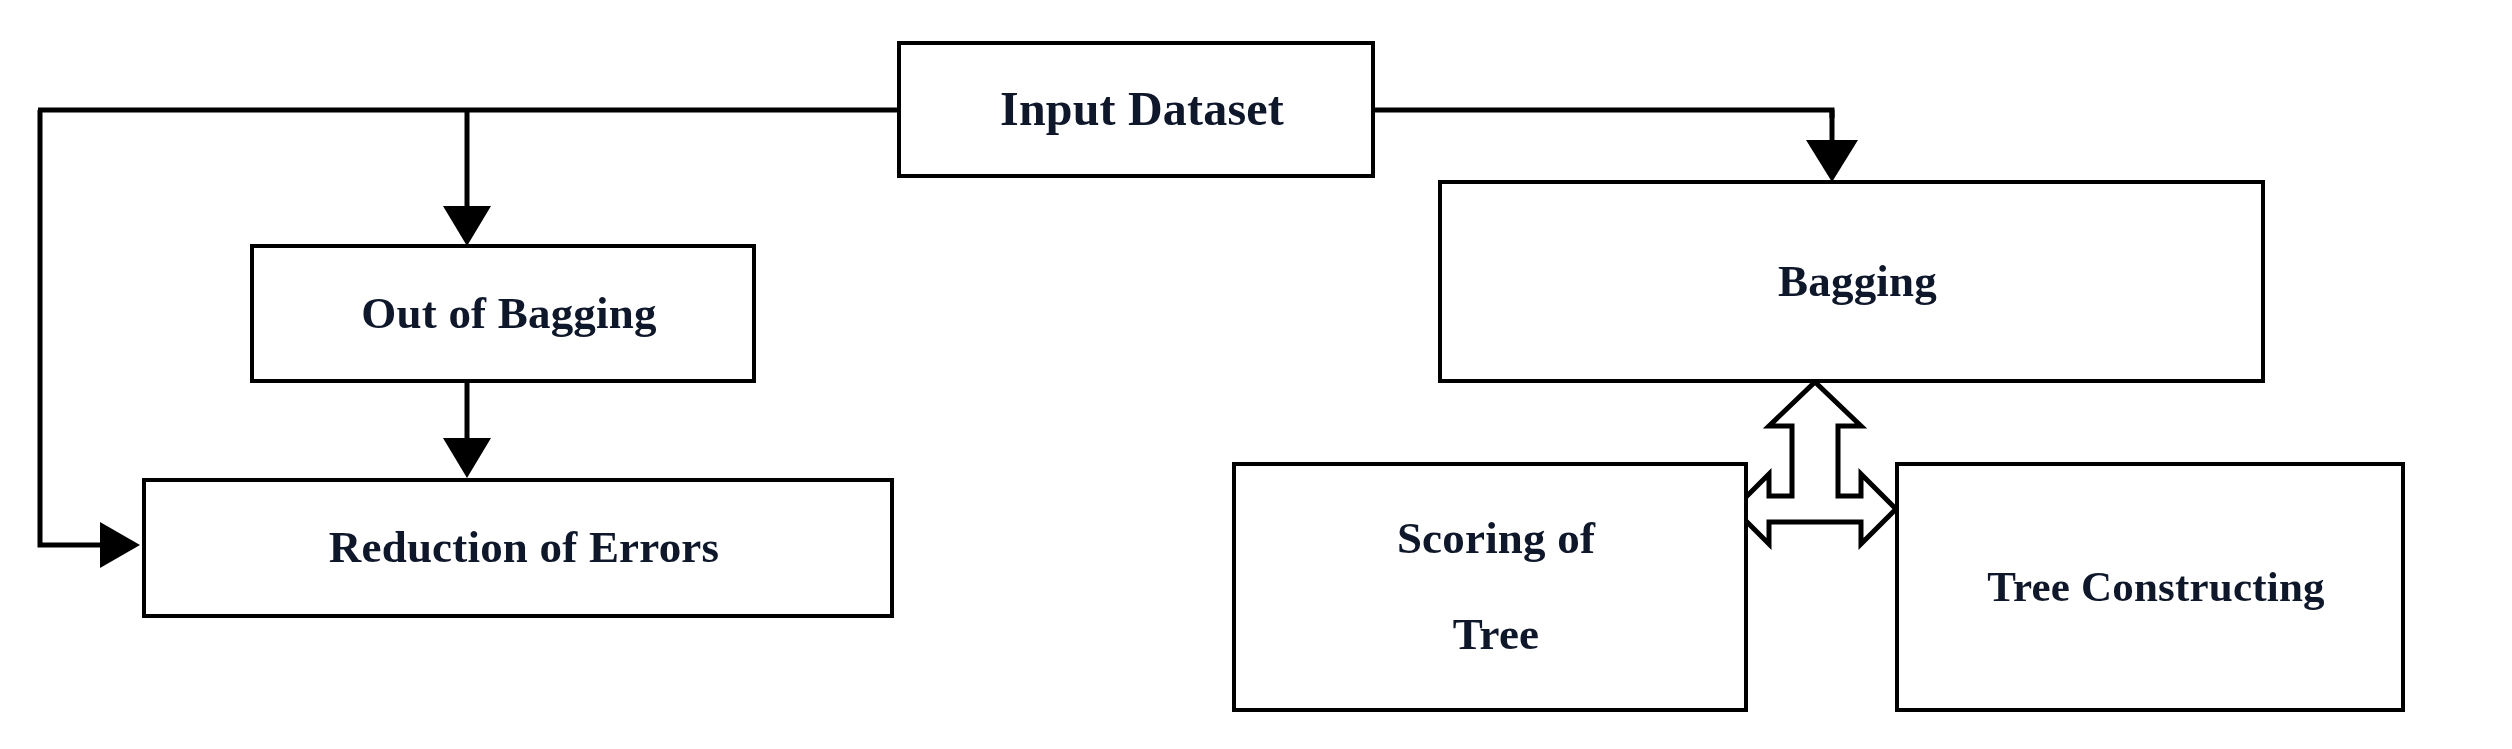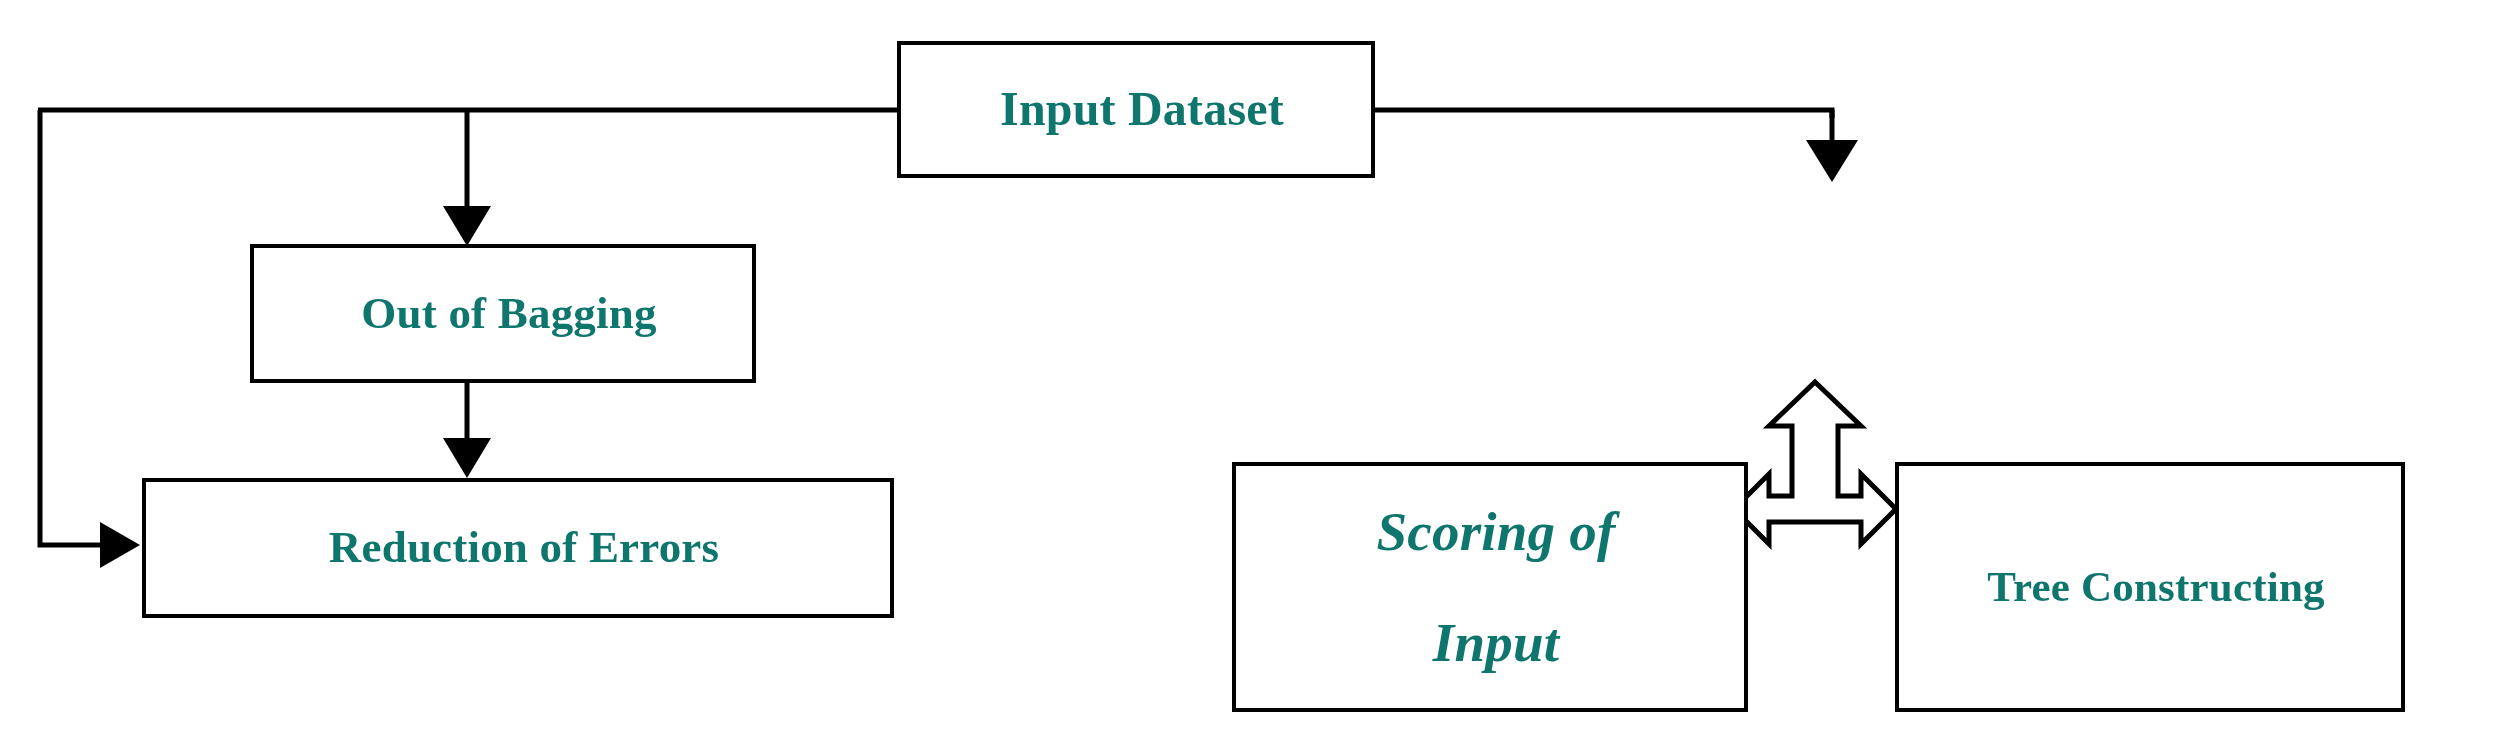--- a/index.html
+++ b/index.html
@@ -29,21 +29,21 @@
   .node-box {
     position: absolute;
     box-sizing: border-box;
     border: 4px solid #000000;
     background: #ffffff;
     display: flex;
     flex-direction: column;
     align-items: center;
     justify-content: center;
     text-align: center;
-    color: #0f766e;
+    color: #0f172a;
     font-weight: bold;
     font-family: "Liberation Serif", "DejaVu Serif", serif;
     line-height: 1.55;
     letter-spacing: 0.2px;
     padding-left: 12px;
   }
   .node-label {
     display: block;
     white-space: nowrap;
   }
@@ -60,22 +60,21 @@
   #node-reduction-of-errors {
     left: 142px;  top: 478px;  width: 752px;  height: 140px;
     font-size: 45px;
   }
   #node-bagging {
     left: 1438px; top: 180px;  width: 827px;  height: 203px;
     font-size: 45px;
   }
   #node-scoring-of-data {
     left: 1232px; top: 462px;  width: 516px;  height: 250px;
-    font-size: 55px;
-    font-style: italic;
+    font-size: 45px;
   }
   #node-scoring-of-data .node-label + .node-label {
     margin-top: 26px;
   }
   #node-tree-constructing {
     left: 1895px; top: 462px;  width: 510px;  height: 250px;
     font-size: 43px;
   }
   
   #triple-arrow {
@@ -137,23 +136,26 @@
   </div>
 
   <div class="node-box" id="node-out-of-bagging">
     <span class="node-label">Out of Bagging</span>
   </div>
 
   <div class="node-box" id="node-reduction-of-errors">
     <span class="node-label">Reduction of Errors</span>
   </div>
 
+  <div class="node-box" id="node-bagging">
+    <span class="node-label">Bagging</span>
+  </div>
 
   <div class="node-box" id="node-scoring-of-data">
     <span class="node-label">Scoring of</span>
-    <span class="node-label">Input</span>
+    <span class="node-label">Tree</span>
   </div>
 
   <div class="node-box" id="node-tree-constructing">
     <span class="node-label">Tree Constructing</span>
   </div>
 
 </div>
 
 </body></html>

